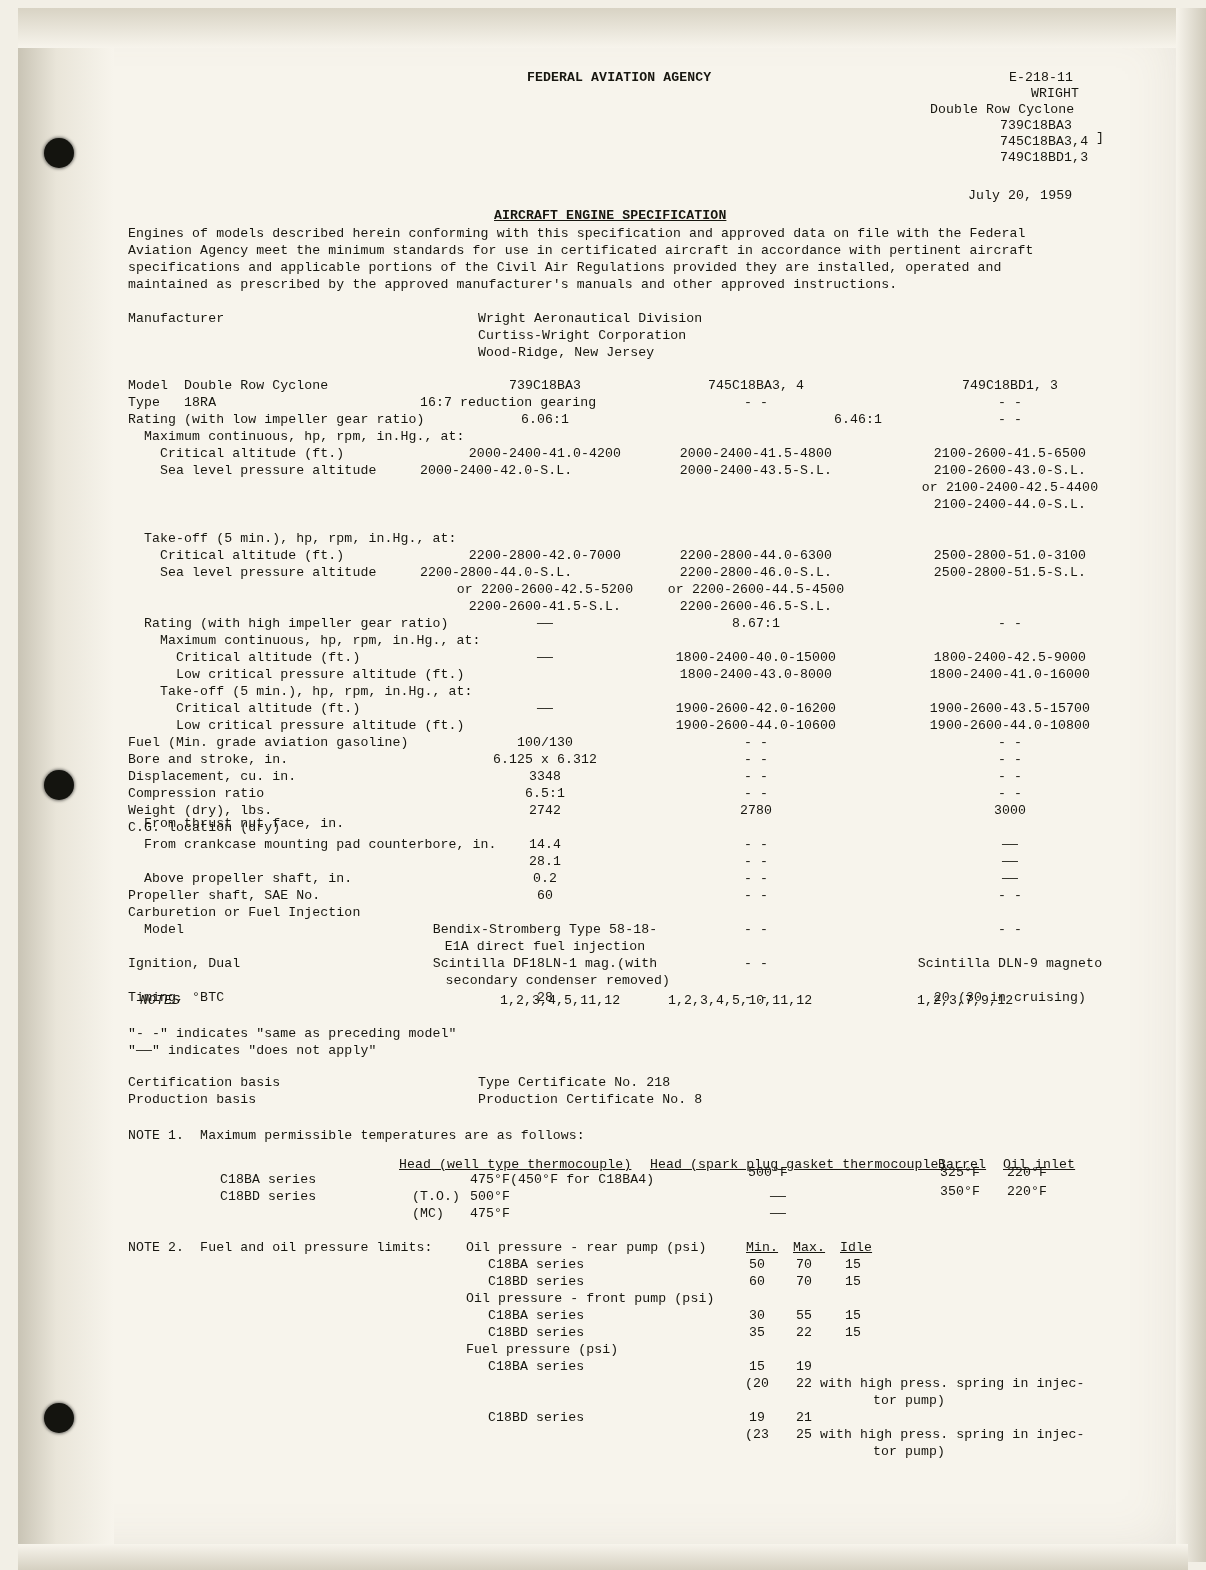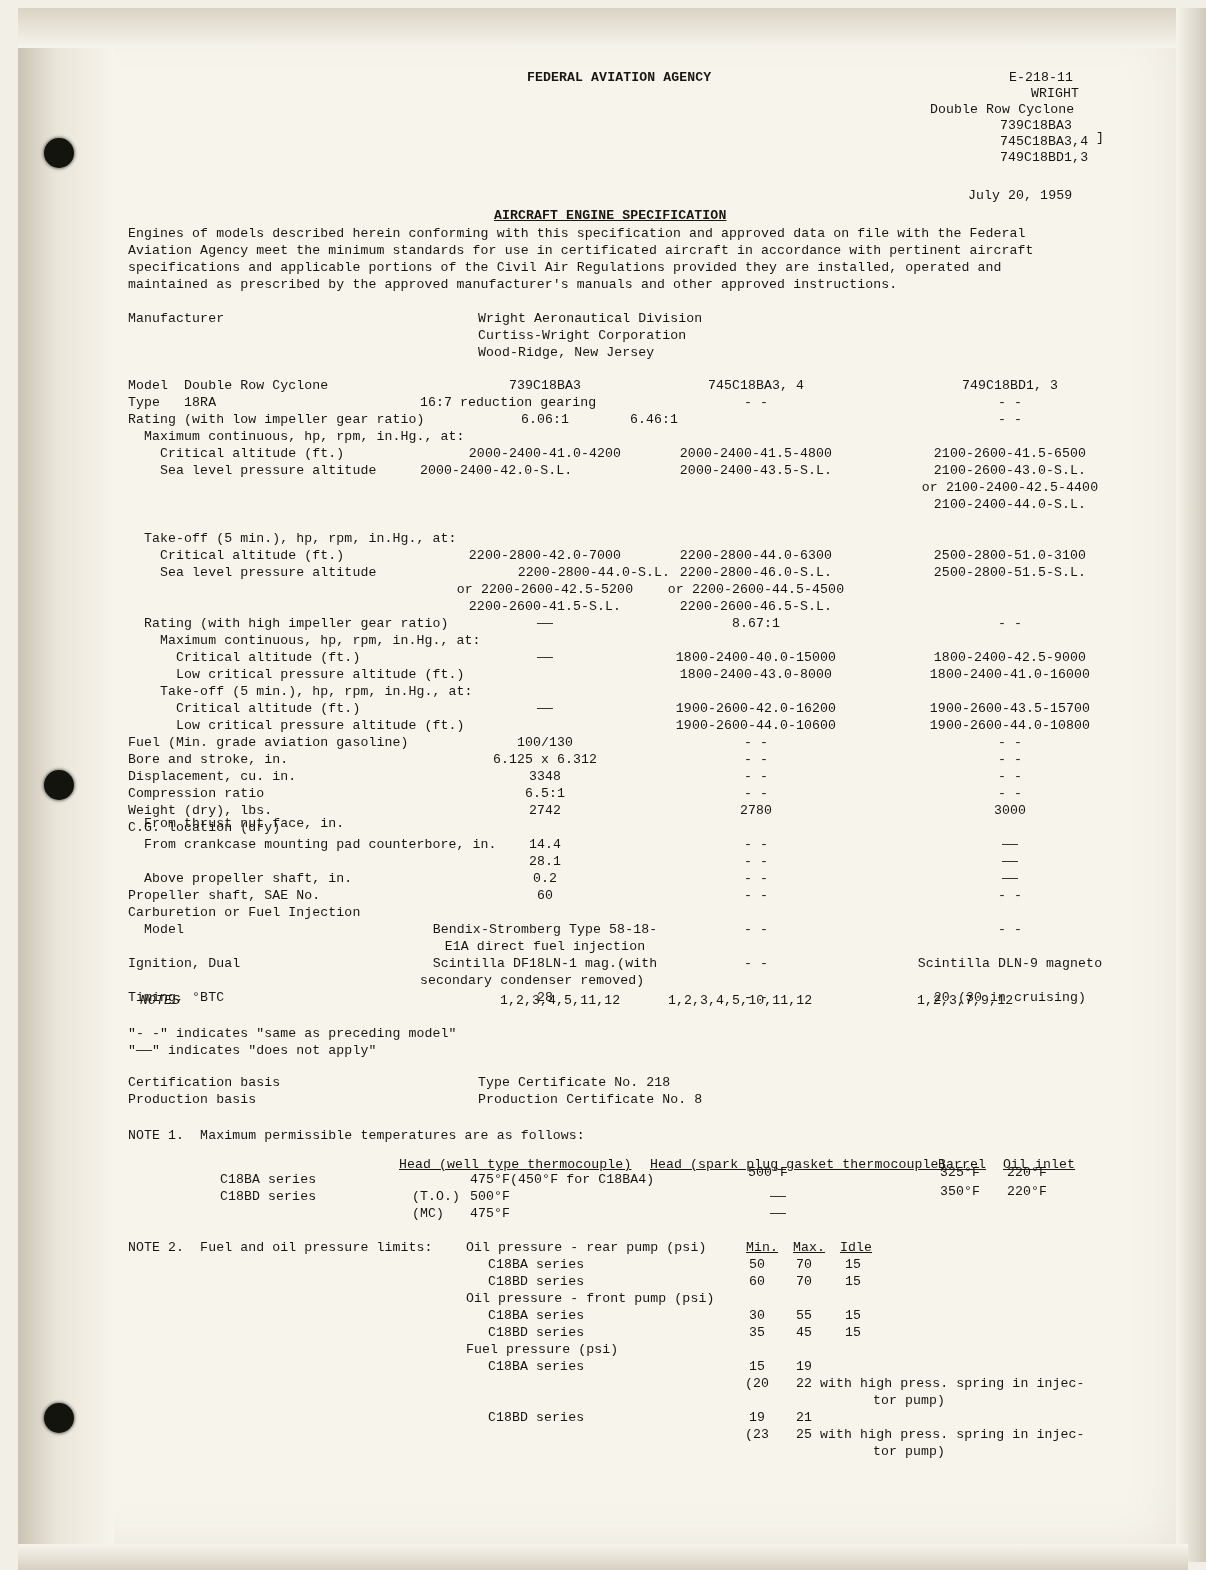--- a/index.html
+++ b/index.html
@@ -114,40 +114,40 @@
         <div class="t " style="left: 128px; top: 378px;">Model  Double Row Cyclone</div>
         <div class="t" style="left: 420px; top: 378px; width: 250px; text-align: center;">739C18BA3</div>
         <div class="t" style="left: 630px; top: 378px; width: 252px; text-align: center;">745C18BA3, 4</div>
         <div class="t" style="left: 880px; top: 378px; width: 260px; text-align: center;">749C18BD1, 3</div>
         <div class="t " style="left: 128px; top: 395px;">Type   18RA</div>
         <div class="t" style="left: 420px; top: 395px; width: 250px; text-align: left;">16:7 reduction gearing</div>
         <div class="t" style="left: 630px; top: 395px; width: 252px; text-align: center;">- -</div>
         <div class="t" style="left: 880px; top: 395px; width: 260px; text-align: center;">- -</div>
         <div class="t " style="left: 128px; top: 412px;">Rating (with low impeller gear ratio)</div>
         <div class="t" style="left: 420px; top: 412px; width: 250px; text-align: center;">6.06:1</div>
-        <div class="t" style="left: 630px; top: 412px; width: 252px; text-align: left;">6.46:1</div>
+        <div class="t" style="left: 630px; top: 412px; width: 252px; text-align: right;">6.46:1</div>
         <div class="t" style="left: 880px; top: 412px; width: 260px; text-align: center;">- -</div>
         <div class="t " style="left: 128px; top: 429px;">  Maximum continuous, hp, rpm, in.Hg., at:</div>
         <div class="t " style="left: 128px; top: 446px;">    Critical altitude (ft.)</div>
         <div class="t" style="left: 420px; top: 446px; width: 250px; text-align: center;">2000-2400-41.0-4200</div>
         <div class="t" style="left: 630px; top: 446px; width: 252px; text-align: center;">2000-2400-41.5-4800</div>
         <div class="t" style="left: 880px; top: 446px; width: 260px; text-align: center;">2100-2600-41.5-6500</div>
         <div class="t " style="left: 128px; top: 463px;">    Sea level pressure altitude</div>
         <div class="t" style="left: 420px; top: 463px; width: 250px; text-align: left;">2000-2400-42.0-S.L.</div>
         <div class="t" style="left: 630px; top: 463px; width: 252px; text-align: center;">2000-2400-43.5-S.L.</div>
         <div class="t" style="left: 880px; top: 463px; width: 260px; text-align: center;">2100-2600-43.0-S.L.</div>
         <div class="t" style="left: 880px; top: 480px; width: 260px; text-align: center;">or 2100-2400-42.5-4400</div>
         <div class="t" style="left: 880px; top: 497px; width: 260px; text-align: center;">2100-2400-44.0-S.L.</div>
         <div class="t " style="left: 128px; top: 531px;">  Take-off (5 min.), hp, rpm, in.Hg., at:</div>
         <div class="t " style="left: 128px; top: 548px;">    Critical altitude (ft.)</div>
         <div class="t" style="left: 420px; top: 548px; width: 250px; text-align: center;">2200-2800-42.0-7000</div>
         <div class="t" style="left: 630px; top: 548px; width: 252px; text-align: center;">2200-2800-44.0-6300</div>
         <div class="t" style="left: 880px; top: 548px; width: 260px; text-align: center;">2500-2800-51.0-3100</div>
         <div class="t " style="left: 128px; top: 565px;">    Sea level pressure altitude</div>
-        <div class="t" style="left: 420px; top: 565px; width: 250px; text-align: right;">2200-2800-44.0-S.L.</div>
+        <div class="t" style="left: 420px; top: 565px; width: 250px; text-align: left;">2200-2800-44.0-S.L.</div>
         <div class="t" style="left: 630px; top: 565px; width: 252px; text-align: center;">2200-2800-46.0-S.L.</div>
         <div class="t" style="left: 880px; top: 565px; width: 260px; text-align: center;">2500-2800-51.5-S.L.</div>
         <div class="t" style="left: 420px; top: 582px; width: 250px; text-align: center;">or 2200-2600-42.5-5200</div>
         <div class="t" style="left: 630px; top: 582px; width: 252px; text-align: center;">or 2200-2600-44.5-4500</div>
         <div class="t" style="left: 420px; top: 599px; width: 250px; text-align: center;">2200-2600-41.5-S.L.</div>
         <div class="t" style="left: 630px; top: 599px; width: 252px; text-align: center;">2200-2600-46.5-S.L.</div>
         <div class="t " style="left: 128px; top: 616px;">  Rating (with high impeller gear ratio)</div>
         <div class="t" style="left: 420px; top: 616px; width: 250px; text-align: center;">——</div>
         <div class="t" style="left: 630px; top: 616px; width: 252px; text-align: center;">8.67:1</div>
         <div class="t" style="left: 880px; top: 616px; width: 260px; text-align: center;">- -</div>
@@ -207,21 +207,21 @@
         <div class="t " style="left: 128px; top: 905px;">Carburetion or Fuel Injection</div>
         <div class="t " style="left: 128px; top: 922px;">  Model</div>
         <div class="t" style="left: 420px; top: 922px; width: 250px; text-align: center;">Bendix-Stromberg Type 58-18-</div>
         <div class="t" style="left: 630px; top: 922px; width: 252px; text-align: center;">- -</div>
         <div class="t" style="left: 880px; top: 922px; width: 260px; text-align: center;">- -</div>
         <div class="t" style="left: 420px; top: 939px; width: 250px; text-align: center;">E1A direct fuel injection</div>
         <div class="t " style="left: 128px; top: 956px;">Ignition, Dual</div>
         <div class="t" style="left: 420px; top: 956px; width: 250px; text-align: center;">Scintilla DF18LN-1 mag.(with</div>
         <div class="t" style="left: 630px; top: 956px; width: 252px; text-align: center;">- -</div>
         <div class="t" style="left: 880px; top: 956px; width: 260px; text-align: center;">Scintilla DLN-9 magneto</div>
-        <div class="t" style="left: 420px; top: 973px; width: 250px; text-align: left;">secondary condenser removed)</div>
+        <div class="t" style="left: 420px; top: 973px; width: 250px; text-align: right;">secondary condenser removed)</div>
         <div class="t " style="left: 128px; top: 990px;">Timing, °BTC</div>
         <div class="t" style="left: 420px; top: 990px; width: 250px; text-align: center;">28</div>
         <div class="t" style="left: 630px; top: 990px; width: 252px; text-align: center;">- -</div>
         <div class="t" style="left: 880px; top: 990px; width: 260px; text-align: center;">20 (30 in cruising)</div>
       </div>
 
     <div class="t" style="left:140px; top:993px;font-style:italic;">NOTES</div>
     <div class="t" style="left:500px; top:993px;">1,2,3,4,5,11,12</div>
     <div class="t" style="left:668px; top:993px;">1,2,3,4,5,10,11,12</div>
     <div class="t" style="left:917px; top:993px;">1,2,3,7,9,12</div>
@@ -275,21 +275,21 @@
     <div class="t" style="left:845px; top:1274px;">15</div>
 
     <div class="t" style="left:466px; top:1291px;">Oil pressure - front pump (psi)</div>
     <div class="t" style="left:488px; top:1308px;">C18BA series</div>
     <div class="t" style="left:749px; top:1308px;">30</div>
     <div class="t" style="left:796px; top:1308px;">55</div>
     <div class="t" style="left:845px; top:1308px;">15</div>
 
     <div class="t" style="left:488px; top:1325px;">C18BD series</div>
     <div class="t" style="left:749px; top:1325px;">35</div>
-    <div class="t" style="left:796px; top:1325px;">45</div>
+    <div class="t" style="left:796px; top:1325px;">22</div>
     <div class="t" style="left:845px; top:1325px;">15</div>
 
     <div class="t" style="left:466px; top:1342px;">Fuel pressure (psi)</div>
 
     <div class="t" style="left:488px; top:1359px;">C18BA series</div>
     <div class="t" style="left:749px; top:1359px;">15</div>
     <div class="t" style="left:796px; top:1359px;">19</div>
 
     <div class="t" style="left:745px; top:1376px;">(20</div>
     <div class="t" style="left:796px; top:1376px;">22 with high press. spring in injec-</div>

